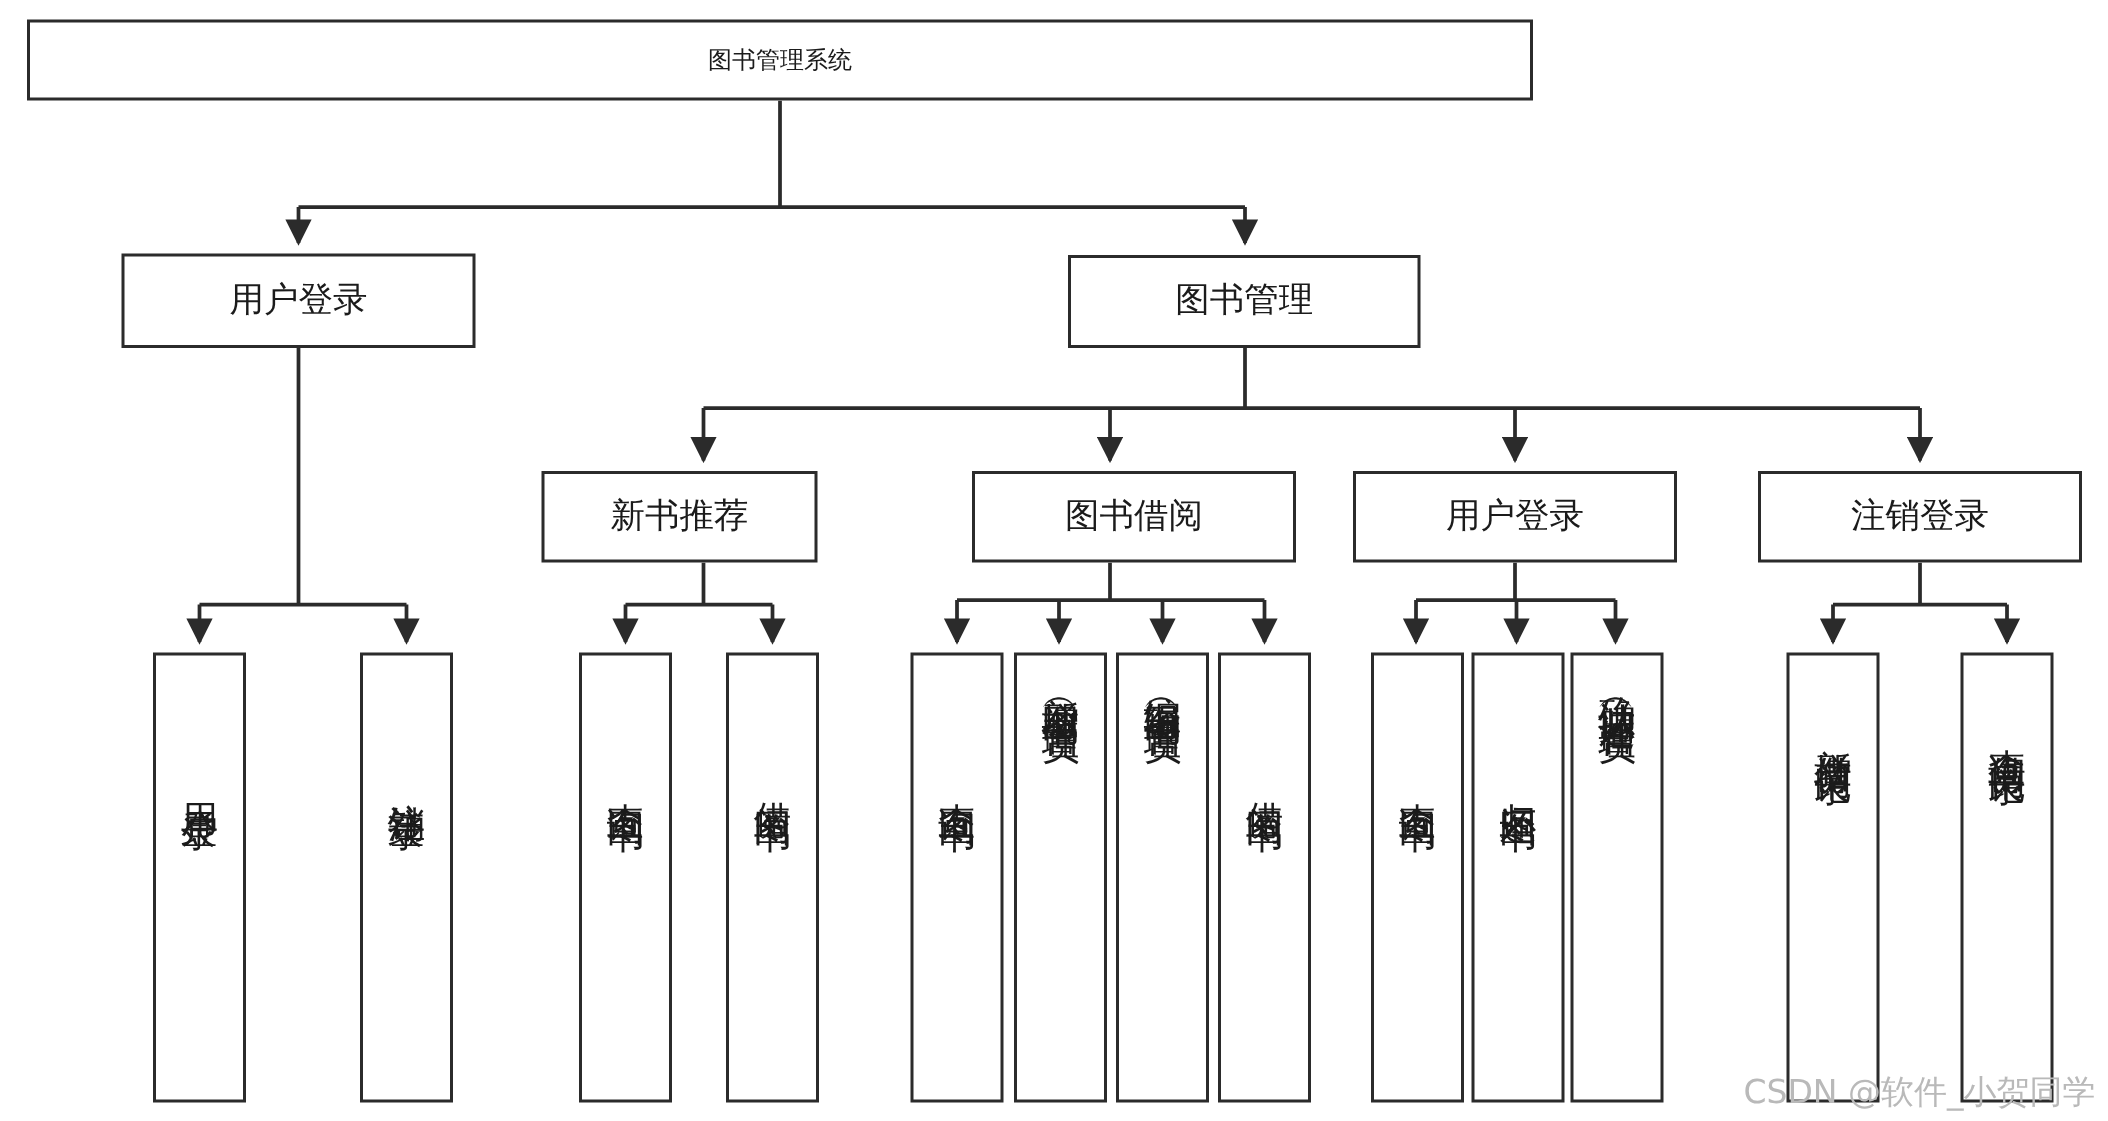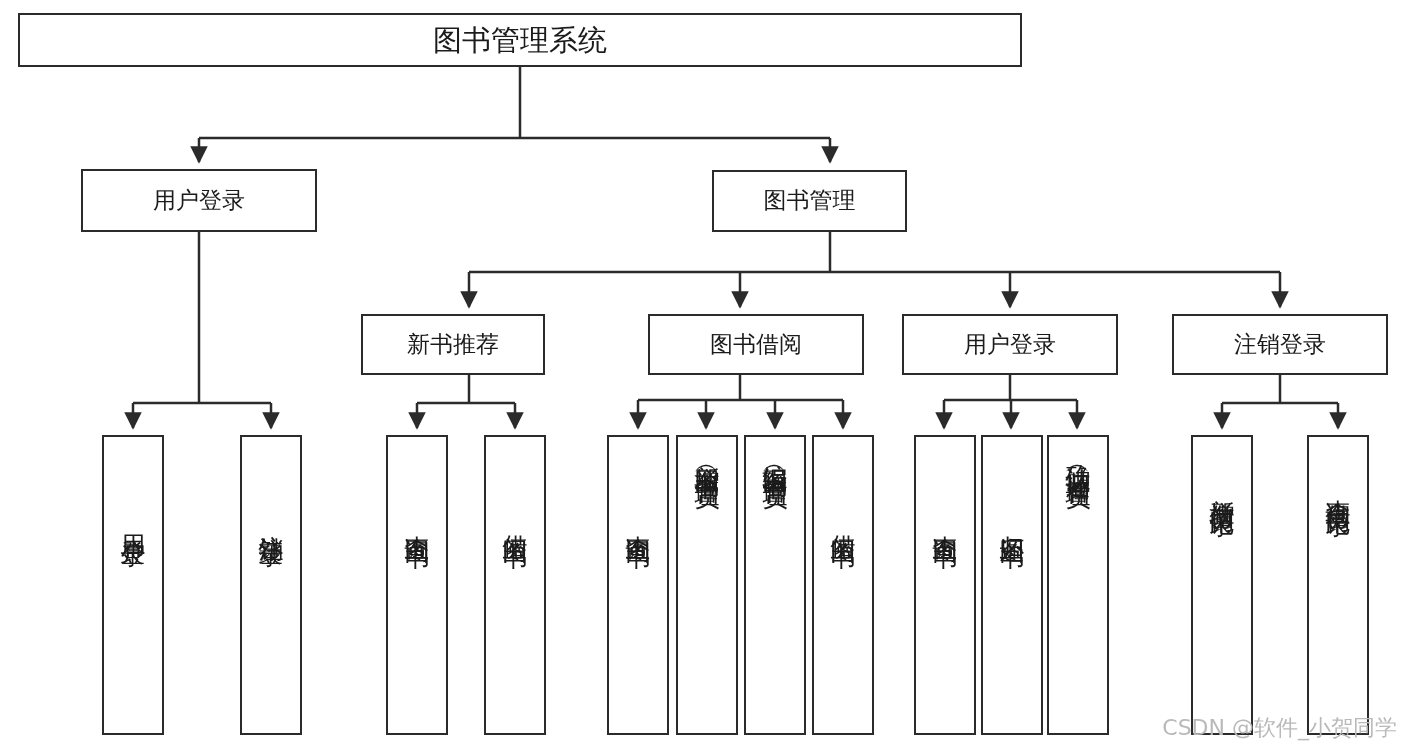--- a/index.html
+++ b/index.html
@@ -39,21 +39,21 @@
   .node-label {
     color: #1b1b1b;
     text-align: center;
     line-height: 1.18;
     white-space: nowrap;
   }
   .node.horizontal .node-label {
     font-size: 23px;
   }
   .node.root .node-label {
-    font-size: 29px;
+    font-size: 16px;
   }
   .node.vertical {
     align-items: flex-start;
     justify-content: center;
     padding-top: 4px;
   }
   .node.vertical .node-label {
     writing-mode: vertical-rl;
     text-orientation: upright;
     font-size: 25px;
@@ -126,21 +126,21 @@
     </g>
   </svg>
 
   <div class="node root horizontal" style="left:18px; top:13px; width:1004px; height:54px;">
     <span class="node-label">图书管理系统</span>
   </div>
 
   <div class="node horizontal" style="left:81px; top:169px; width:236px; height:63px;">
     <span class="node-label">用户登录</span>
   </div>
-  <div class="node horizontal" style="left:712px; top:170px; width:195px; height:62px;">
+  <div class="node horizontal" style="left:712px; top:170px; width:235px; height:62px;">
     <span class="node-label">图书管理</span>
   </div>
 
   <div class="node horizontal" style="left:361px; top:314px; width:184px; height:61px;">
     <span class="node-label">新书推荐</span>
   </div>
   <div class="node horizontal" style="left:632px; top:314px; width:216px; height:61px;margin-left:16px;">
     <span class="node-label">图书借阅</span>
   </div>
   <div class="node horizontal" style="left:902px; top:314px; width:216px; height:61px;">

